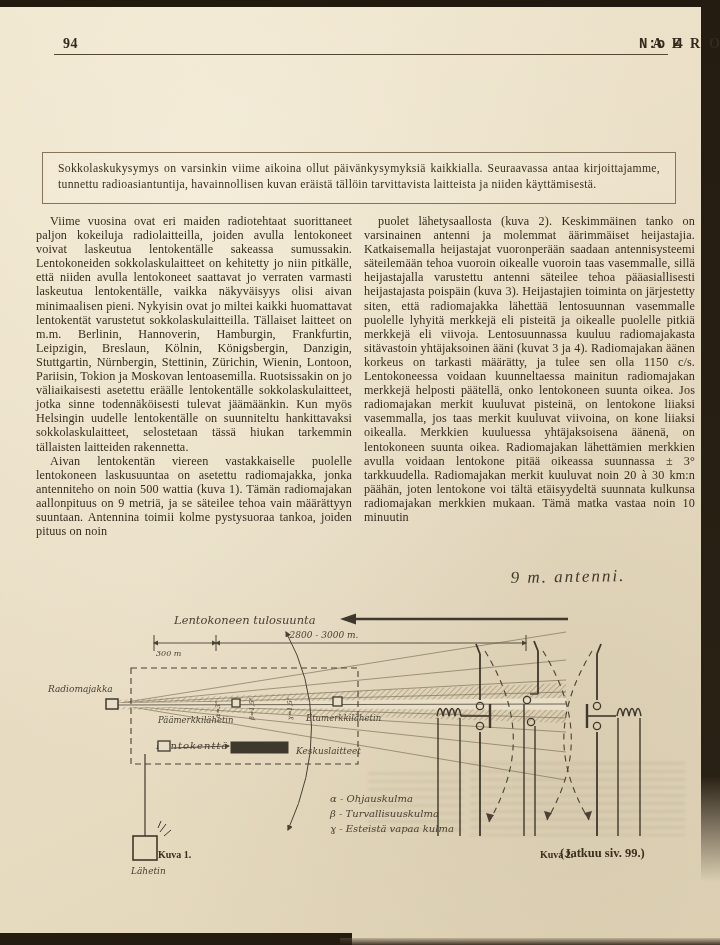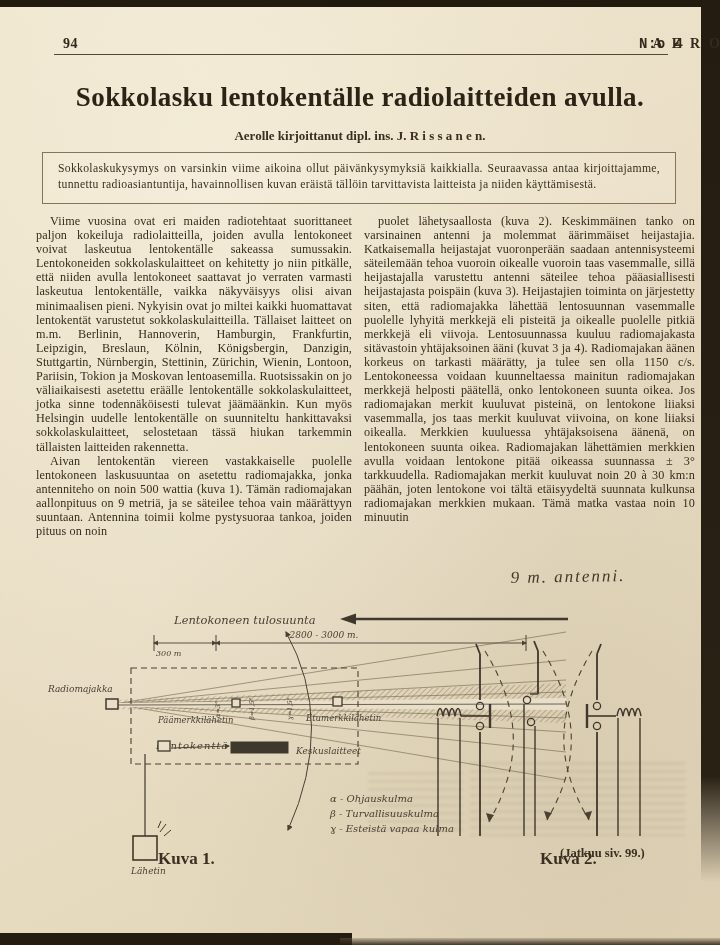--- a/index.html
+++ b/index.html
@@ -47,21 +47,21 @@
   .col-left{left:36px;width:316px;}
   .col-right{left:364px;width:331px;}
 
   .fig{position:absolute;pointer-events:none;}
   .fig text{fill:#4a4134;}
   .hand{font-style:italic;font-family:"DejaVu Serif","Liberation Serif",serif;}
 
   .ant-title{position:absolute;left:448px;top:567px;width:240px;text-align:center;
     font-size:17px;font-style:italic;letter-spacing:2px;color:#41382a;transform:rotate(-1deg);}
 
-  .caption{position:absolute;font-size:17px;font-weight:bold;color:#3a2f20;}
+  .caption{position:absolute;font-size:10px;font-weight:bold;color:#3a2f20;}
   .cap1{left:158px;top:849px;}
   .cap2{left:540px;top:849px;}
   .cont{left:560px;top:846px;font-size:12.5px;}
 
   .ghost{position:absolute;opacity:.08;filter:blur(1.5px);
     background:repeating-linear-gradient(to bottom,#4a3c28 0 3px,transparent 3px 8px);}
   .g1{left:470px;top:762px;width:215px;height:74px;}
   .g2{left:368px;top:772px;width:95px;height:62px;}
 </style>
 </head>
@@ -75,22 +75,20 @@
   <div class="edge-bottom-soft"></div>
 
   <div class="ghost g1"></div>
   <div class="ghost g2"></div>
 
   <div class="hdr pageno">94</div>
   <div class="hdr journal">AERO</div>
   <div class="hdr issue">N:o 4</div>
   <div class="hdr-rule"></div>
 
-  <div class="title">Sokkolasku lentokentälle radiolaitteiden avulla.</div>
-  <div class="byline">Aerolle kirjoittanut dipl. ins. J. R i s s a n e n.</div>
 
   <div class="lede">
     <p>Sokkolaskukysymys on varsinkin viime aikoina ollut päivänkysymyksiä kaikkialla.   Seuraavassa antaa kirjoittajamme, tunnettu radioasiantuntija, havainnollisen kuvan eräistä tällöin tarvittavista laitteista ja niiden käyttämisestä.</p>
   </div>
 
   <div class="col col-left">
     <p>Viime vuosina ovat eri maiden radiotehtaat suorittaneet paljon kokeiluja radiolaitteilla, joiden avulla lentokoneet voivat laskeutua lentokentälle sakeassa sumussakin. Lentokoneiden sokkolaskulaitteet on kehitetty jo niin pitkälle, että niiden avulla lentokoneet saattavat jo verraten varmasti laskeutua lentokentälle, vaikka näkyväisyys olisi aivan minimaalisen pieni. Nykyisin ovat jo miltei kaikki huomattavat lentokentät varustetut sokkolaskulaitteilla. Tällaiset laitteet on m.m. Berlinin, Hannoverin, Hamburgin, Frankfurtin, Leipzigin, Breslaun, Kölnin, Königsbergin, Danzigin, Stuttgartin, Nürnbergin, Stettinin, Zürichin, Wienin, Lontoon, Pariisin, Tokion ja Moskovan lentoasemilla. Ruotsissakin on jo väliaikaisesti asetettu eräälle lentokentälle sokkolaskulaitteet, jotka sinne todennäköisesti tulevat jäämäänkin. Kun myös Helsingin uudelle lentokentälle on suunniteltu hankittavaksi sokkolaskulaitteet, selostetaan tässä hiukan tarkemmin tällaisten laitteiden rakennetta.</p>
     <p>Aivan lentokentän viereen vastakkaiselle puolelle lentokoneen laskusuuntaa on asetettu radiomajakka, jonka antenniteho on noin 500 wattia (kuva 1). Tämän radiomajakan aallonpituus on 9 metriä, ja se säteilee tehoa vain määrättyyn suuntaan. Antennina toimii kolme pystysuoraa tankoa, joiden pituus on noin</p>
   </div>
   <div class="col col-right">

